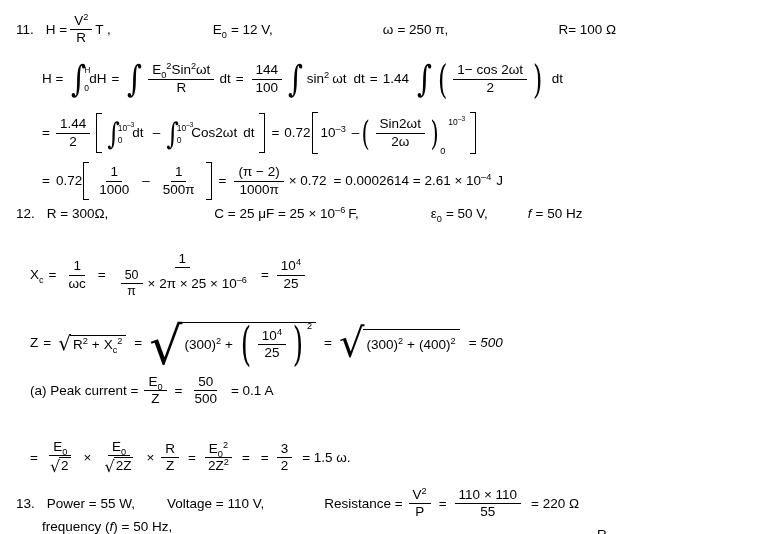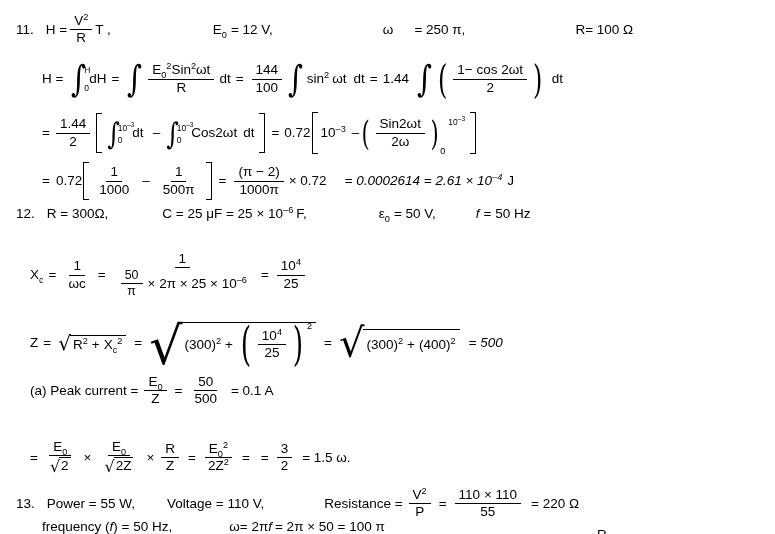--- a/index.html
+++ b/index.html
@@ -151,21 +151,21 @@
     <span class="num">11.</span>
     <span class="tok" style="margin-left:6px;">H =</span>
     <span class="frac">
       <span class="f-top"><span>V</span><span class="sup">2</span></span>
       <span class="f-bot">R</span>
     </span>
     <span class="tok">T ,</span>
     <span class="tok" style="margin-left:102px;"><span>E</span><span class="sub">0</span></span>
     <span class="tok" style="margin-left:4px;">= 12 V,</span>
     <span class="tok" style="margin-left:110px;">ω</span>
-    <span class="tok" style="margin-left:21px;">= 250 π,</span>
+    <span class="tok" style="margin-left:4px;">= 250 π,</span>
     <span class="tok" style="margin-left:110px;">R</span>
     <span class="tok" style="">= 100 Ω</span>
   </div>
 
   <div class="row" style="left:42px; top:62px;">
     <span class="tok">H =</span>
     <span class="integ" style="margin-left:6px;">
       <span class="intsym tall">∫</span>
       <span class="intlims">
         <span class="up">H</span>
@@ -273,28 +273,28 @@
     </span>
     <span class="brk" style="height:38px; margin-left:2px;">
         <span class="brk-r"></span>
       </span>
     <span class="eq" style="margin-left:6px;">=</span>
     <span class="frac">
       <span class="f-top">(π − 2)</span>
       <span class="f-bot">1000π</span>
     </span>
     <span class="tok" style="margin-left:2px;">× 0.72</span>
-    <span class="tok" style="margin-left:18px;font-style:italic;"><span>= 0.0002614 = 2.61 × 10</span><span class="sup">–4</span></span>
+    <span class="tok" style="margin-left:7px;"><span>= 0.0002614 = 2.61 × 10</span><span class="sup">–4</span></span>
     <span class="tok" style="margin-left:5px;">J</span>
   </div>
 
   <div class="row" style="left:16px; top:207px;">
     <span class="num">12.</span>
     <span class="tok" style="margin-left:6px;">R = 300Ω,</span>
-    <span class="tok" style="margin-left:54px;"><span>C = 25 μF = 25 × 10</span><span class="sup">–6</span><span style="margin-left:3px;">F,</span></span>
+    <span class="tok" style="margin-left:106px;"><span>C = 25 μF = 25 × 10</span><span class="sup">–6</span><span style="margin-left:3px;">F,</span></span>
     <span class="tok" style="margin-left:72px;"><span>ε</span><span class="sub">0</span></span>
     <span class="tok" style="margin-left:4px;">= 50 V,</span>
     <span class="tok ital" style="margin-left:40px;">f</span>
     <span class="tok" style="margin-left:4px;">= 50 Hz</span>
   </div>
 
   <div class="row" style="left:30px; top:252px;">
     <span class="tok"><span>X</span><span class="sub">c</span></span>
     <span class="eq">=</span>
     <span class="frac">
@@ -422,22 +422,21 @@
       <span class="f-bot">P</span>
     </span>
     <span class="eq" style="margin-left:5px;">=</span>
     <span class="frac">
       <span class="f-top">110 × 110</span>
       <span class="f-bot">55</span>
     </span>
     <span class="tok" style="margin-left:7px;">= 220 Ω</span>
   </div>
 
-  <div class="row" style="left:42px; top:520px;gap:15px;">
+  <div class="row" style="left:42px; top:520px;">
     <span class="tok"><span>frequency (</span><span class="ital">f</span><span>) = 50 Hz,</span></span>
-    <span class="tok" style="margin-left:42px;"><span>ω= 2π</span><span class="ital">f</span><span style="margin-left:3px;">= 2π × 50 = 100 π</span></span>
   </div>
 
   <div class="row" style="left:597px; top:528px; color:#000;">
     <span class="tok" style="overflow:hidden; height:6px; display:inline-block;">R</span>
   </div>
 
 </div>
 
 </body></html>

